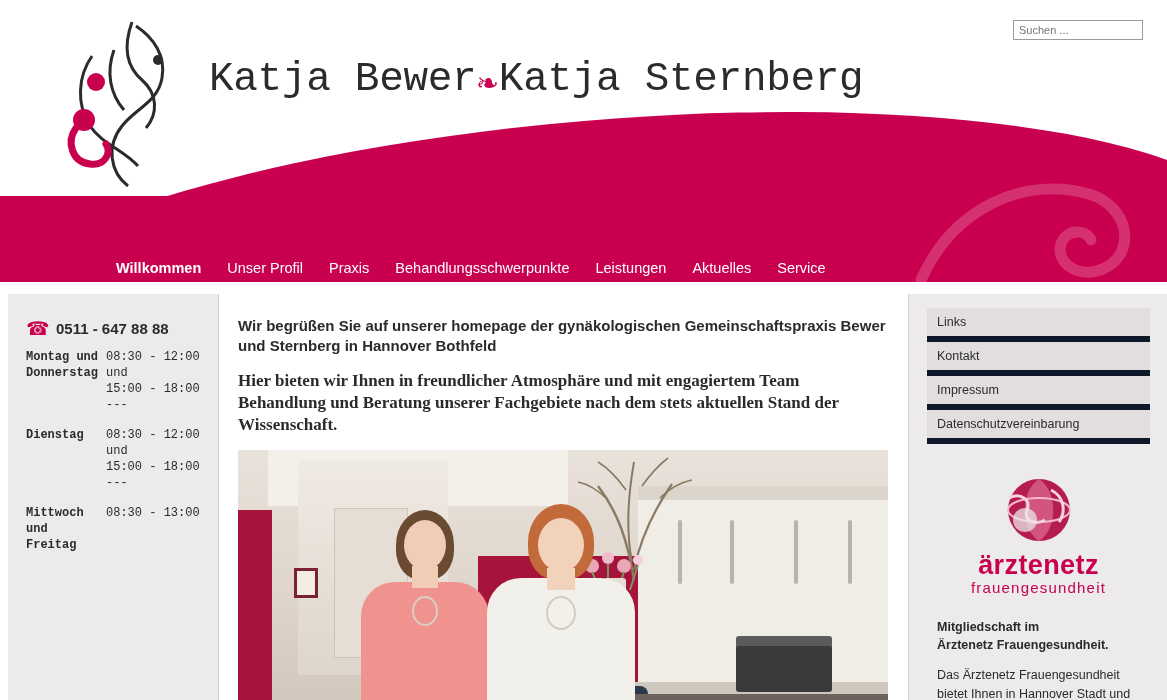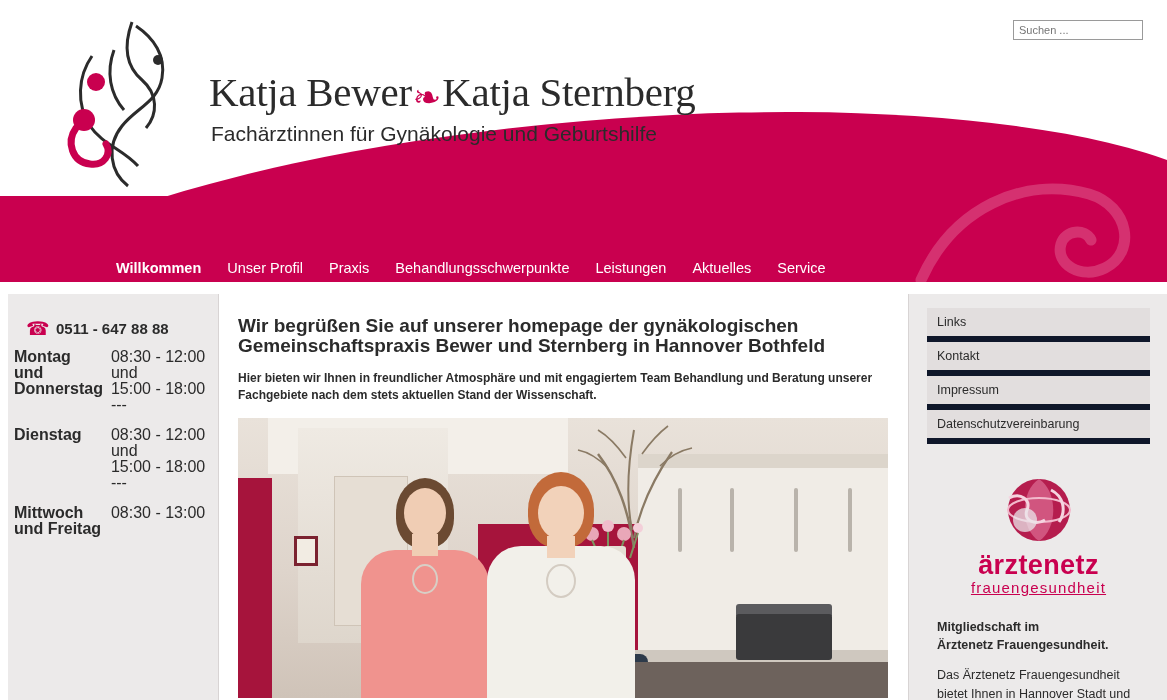--- a/index.html
+++ b/index.html
@@ -80,24 +80,24 @@
     position: absolute;
     left: 62px;
     top: 16px;
     width: 155px;
     height: 175px;
     z-index: 12;
   }
   .brand-title {
     position: absolute;
     left: 209px;
-    top: 68px;
+    top: 56px;
     z-index: 12;
     white-space: nowrap;
-    font-family: Liberation Serif, serif;
+    font-family: Liberation Mono, monospace;
   }
   .brand-title .n1, .brand-title .n2 {
     font-size: 41px;
     color: #2b2b2b;
     letter-spacing: -0.3px;
     font-weight: normal;
   }
   .brand-swirl {
     display: inline-block;
     color: #c9004f;
@@ -186,24 +186,25 @@
     font-weight: bold;
     color: #2b2b2b;
   }
   .hours-title {
     padding: 14px 0 0 18px;
     font-size: 12.5px;
     font-weight: bold;
     color: #c9004f;
   }
   .hours-table {
-    margin: 12px 0 0 6px;
-    font-size: 16px;
+    margin: 12px 0 0 18px;
+    font-size: 12px;
     color: #2b2b2b;
     border-collapse: collapse;
+    font-family: Liberation Mono, monospace;
   }
   .hours-table td {
     vertical-align: top;
     padding: 0 0 14px 0;
     line-height: 16px;
   }
   .hours-table td.day {
     font-weight: bold;
     width: 66px;
     padding-right: 8px;
@@ -236,51 +237,51 @@
     color: #c9004f;
     font-weight: bold;
     letter-spacing: 0.4px;
     margin-top: -4px;
   }
   .an-sub {
     font-size: 15px;
     color: #c9004f;
     letter-spacing: 1.2px;
     margin-top: -2px;
-    text-decoration: underline;
   }
   .right-head {
     margin: 22px 0 0 28px;
     font-size: 12.5px;
     font-weight: bold;
     color: #2b2b2b;
     line-height: 18px;
   }
   .right-text {
     margin: 12px 0 0 28px;
     width: 200px;
     font-size: 12.5px;
     color: #2b2b2b;
     line-height: 19px;
   }
 
   
   .main-h1 {
-    font-size: 19px;
+    font-size: 15px;
     font-weight: bold;
     color: #2b2b2b;
     line-height: 20px;
     margin: 0 0 14px 0;
   }
   .main-h2 {
-    font-size: 12px;
-    font-weight: bold;
-    color: #2b2b2b;
-    line-height: 17px;
+    font-size: 17px;
+    font-weight: bold;
+    color: #2b2b2b;
+    line-height: 22px;
     margin: 0 0 14px 0;
+    font-family: Liberation Serif, serif;
   }
   .photo {
     position: relative;
     width: 650px;
     height: 280px;
     overflow: hidden;
     background: #d9cfc6;
   }
 
   
@@ -334,21 +335,20 @@
       <path d="M52 34 C 44 56, 48 78, 62 94" fill="none" stroke="#2b2b2b" stroke-width="3"></path>
       <circle cx="34" cy="66" r="9" fill="#c9004f"></circle>
       <circle cx="22" cy="104" r="11" fill="#c9004f"></circle>
       <path d="M14 112 C 4 126, 10 146, 28 148 C 42 150, 50 138, 44 128" fill="none" stroke="#c9004f" stroke-width="7" stroke-linecap="round"></path>
       <circle cx="96" cy="44" r="5" fill="#2b2b2b"></circle>
     </svg>
 
     <div class="brand-title">
       <span class="n1">Katja Bewer</span><span class="brand-swirl">❧</span><span class="n2">Katja Sternberg</span>
     </div>
-    <div class="brand-sub">Fachärztinnen für Gynäkologie und Geburtshilfe</div>
 
     <div class="nav">
       <div class="nav-item active">Willkommen</div>
       <div class="nav-item">Unser Profil</div>
       <div class="nav-item">Praxis</div>
       <div class="nav-item">Behandlungsschwerpunkte</div>
       <div class="nav-item">Leistungen</div>
       <div class="nav-item">Aktuelles</div>
       <div class="nav-item">Service</div>
     </div>

